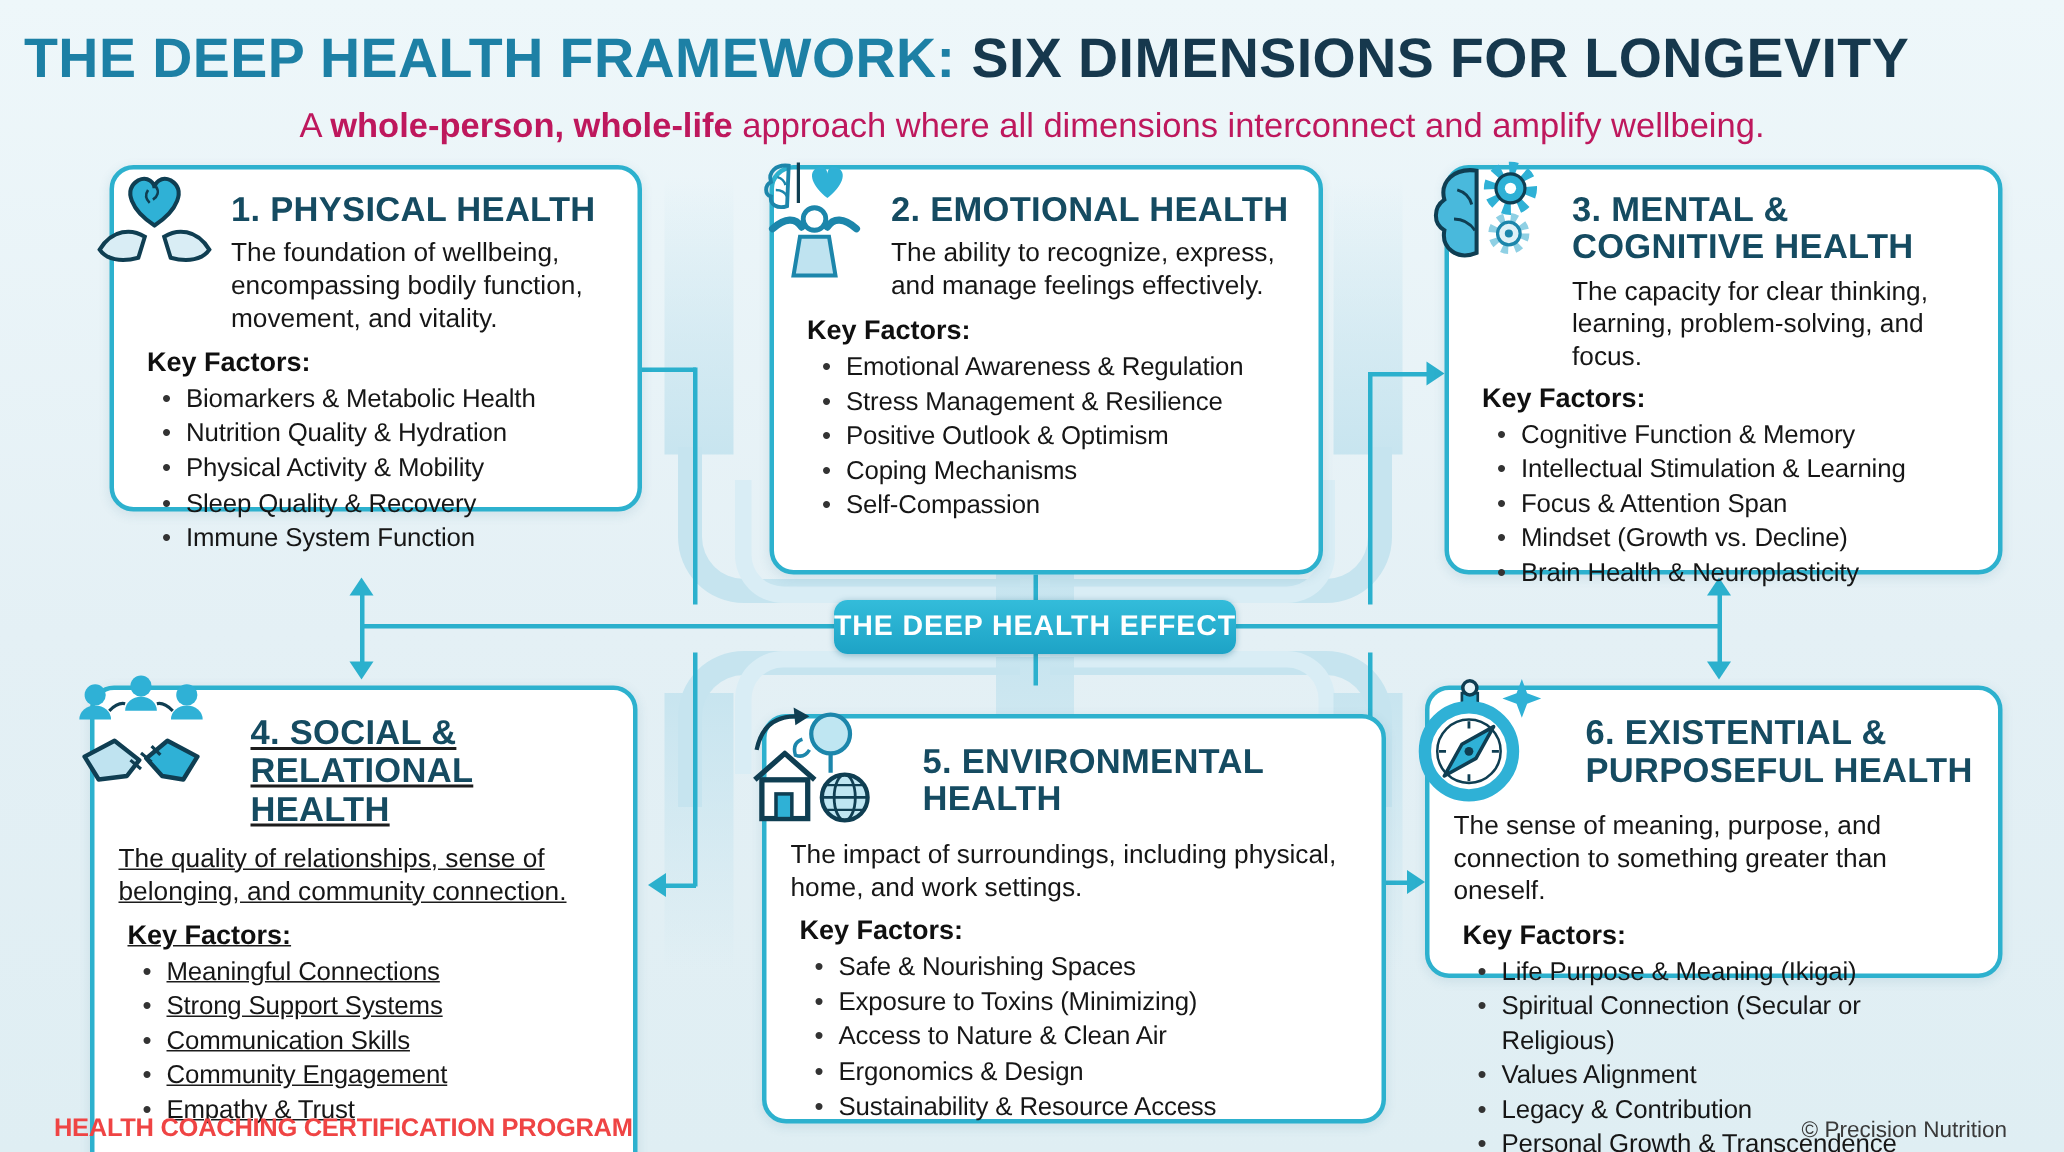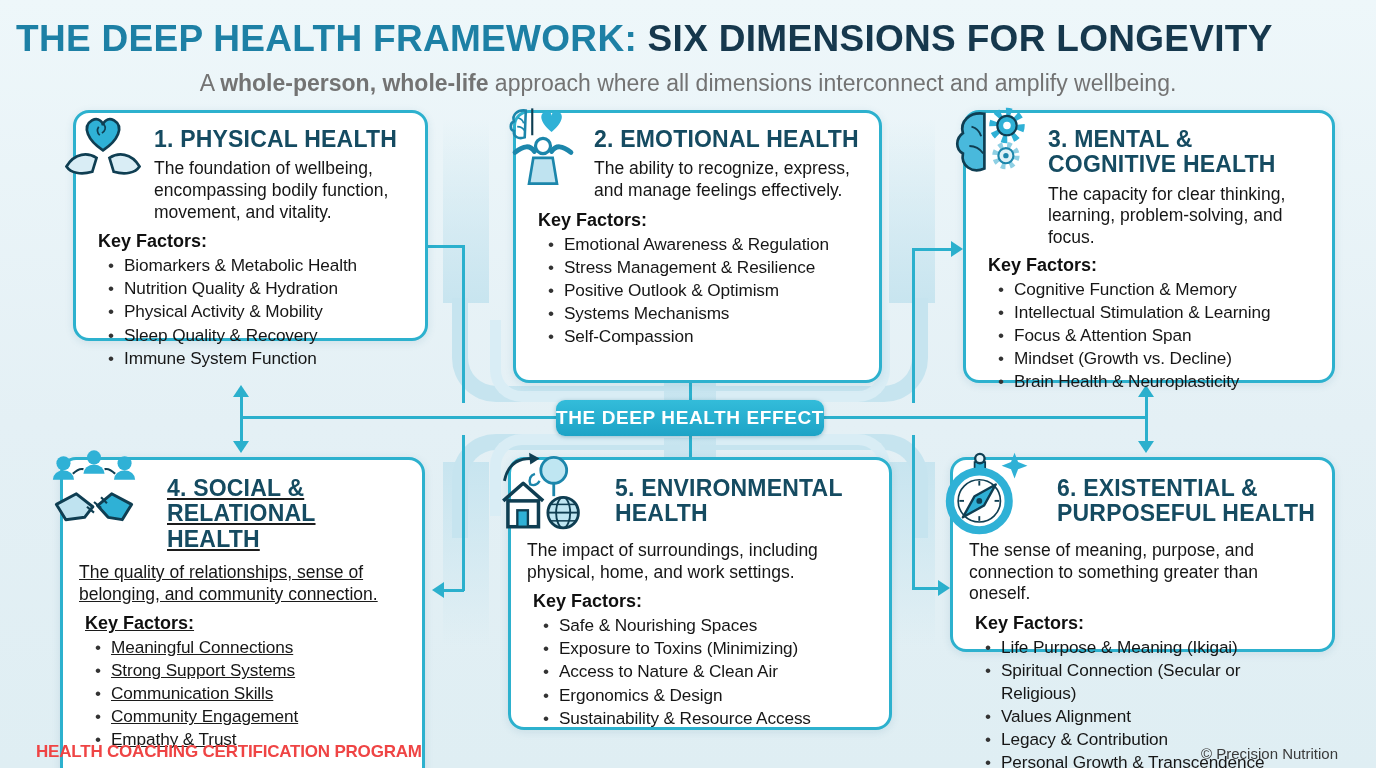--- a/index.html
+++ b/index.html
@@ -8,21 +8,21 @@
     font-family:"Liberation Sans","DejaVu Sans",sans-serif;
     background:linear-gradient(180deg,#eef7fa 0%,#e4f0f5 55%,#dfeef3 100%);
     position:relative; color:#1c1c1c;
   }
   
   .title { position:absolute; top:20px; left:16px; width:100%; text-align:left;
            font-size:37px; font-weight:800; letter-spacing:.3px; line-height:1.05; }
   .title .teal { color:#1d80a5; }
   .title .dark { color:#16384d; }
   .subtitle { position:absolute; top:70px; left:0; width:100%; text-align:center;
-              font-size:23px; color:#737373; }
+              font-size:23px; color:#be185d; }
   .subtitle b { font-weight:800; }
   
   .ribbon { position:absolute; z-index:1; }
   .elbow-ul { left:452px; top:298px; width:228px; height:104px;
               border-left:16px solid #c6e4ef; border-bottom:16px solid #c6e4ef; border-bottom-left-radius:44px; }
   .elbow-ur { left:700px; top:298px; width:228px; height:104px;
               border-right:16px solid #c6e4ef; border-bottom:16px solid #c6e4ef; border-bottom-right-radius:44px; }
   .elbow-ll { left:452px; top:434px; width:228px; height:104px;
               border-left:16px solid #c6e4ef; border-top:16px solid #c6e4ef; border-top-left-radius:44px; }
   .elbow-lr { left:700px; top:434px; width:228px; height:104px;
@@ -168,21 +168,21 @@
   <div class="head1">
     <h2 class="card-title">2. EMOTIONAL HEALTH</h2>
     <p class="desc">The ability to recognize, express, and manage feelings effectively.</p>
   </div>
   <div class="kf">
     <div class="kf-label">Key Factors:</div>
     <ul class="factors">
       <li>Emotional Awareness &amp; Regulation</li>
       <li>Stress Management &amp; Resilience</li>
       <li>Positive Outlook &amp; Optimism</li>
-      <li>Systems Mechanisms</li>
+      <li>Coping Mechanisms</li>
       <li>Self-Compassion</li>
     </ul>
   </div>
 </div>
 
 <div class="card" style="left:963px;top:110px;width:372px;height:273px;">
   <span class="icon icon-r1">
     <svg width="86" height="86" viewBox="0 0 80 80">
       <path d="M32 10 C18 8 9 17 12 28 C5 33 5 43 12 47 C10 58 20 66 32 61 Z" fill="#49b9dc" stroke="#0f3e52" stroke-width="2.5"></path>
       <path d="M20 22 q7 2 9 9 M18 40 q8 0 13 7" stroke="#0f3e52" stroke-width="1.8" fill="none"></path>
@@ -236,21 +236,21 @@
     <ul class="factors">
       <li>Meaningful Connections</li>
       <li>Strong Support Systems</li>
       <li>Communication Skills</li>
       <li>Community Engagement</li>
       <li>Empathy &amp; Trust</li>
     </ul>
   </div>
 </div>
 
-<div class="card" style="left:508px;top:457px;width:384px;height:273px;">
+<div class="card" style="left:508px;top:476px;width:416px;height:273px;">
   <span class="icon icon-r2">
     <svg width="94" height="94" viewBox="0 0 80 80">
       <path d="M8 28 Q12 8 32 9" fill="none" stroke="#0f3e52" stroke-width="2.4"></path>
       <path d="M29 4 l9 5 -8 5Z" fill="#0f3e52"></path>
       <circle cx="50" cy="19" r="11" fill="#bfe6f2" stroke="#1c86ab" stroke-width="2.4"></circle>
       <line x1="50" y1="30" x2="50" y2="41" stroke="#1c86ab" stroke-width="2.4"></line>
       <path d="M34 22 q-6 2 -4 9 q5 2 8 -3" fill="none" stroke="#1c86ab" stroke-width="2"></path>
       <path d="M7 45 L24 30 L41 45" fill="none" stroke="#0f3e52" stroke-width="3" stroke-linejoin="round"></path>
       <rect x="11" y="45" width="26" height="22" fill="#ffffff" stroke="#0f3e52" stroke-width="3"></rect>
       <rect x="19" y="53" width="9" height="14" fill="#2fb1d6" stroke="#0f3e52" stroke-width="2"></rect>

